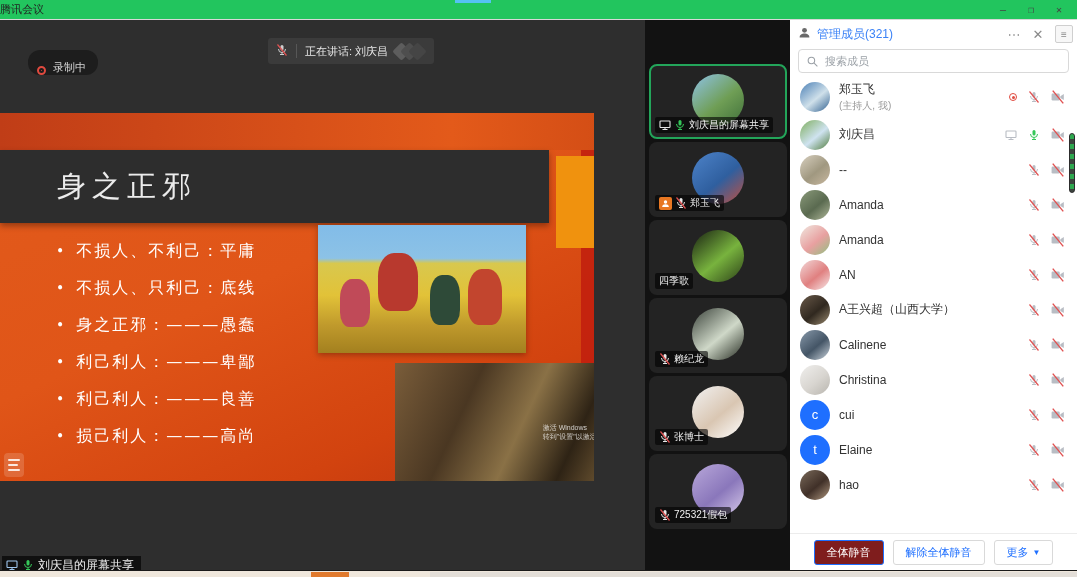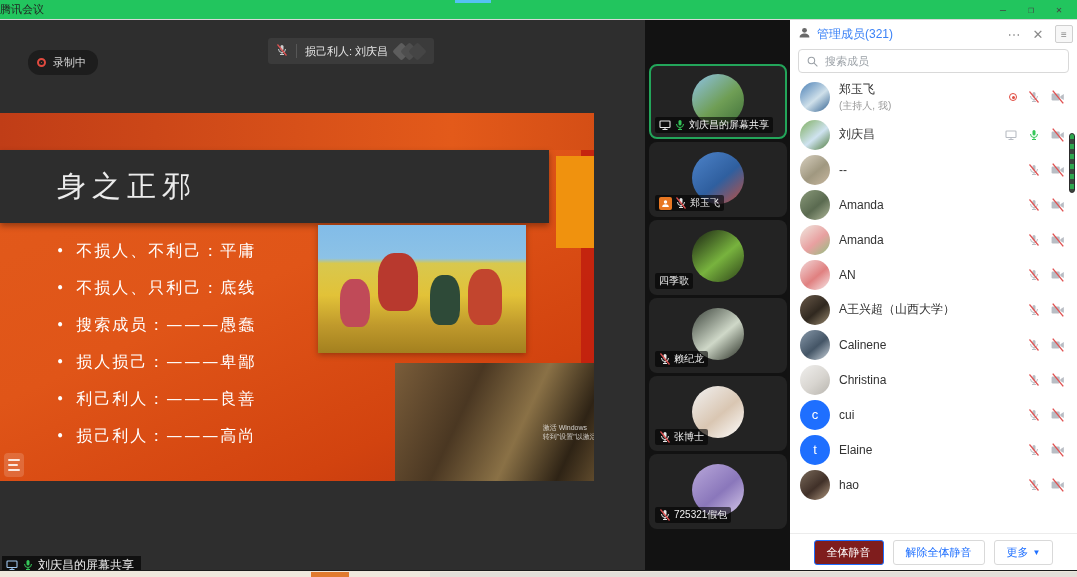--- a/index.html
+++ b/index.html
@@ -10,21 +10,21 @@
   
   .titlebar { position:absolute; top:0; left:0; width:1077px; height:20px; background:#22c55e; border-bottom:1px solid #d8d8d8; display:flex; align-items:center; justify-content:flex-start; z-index:40;font-family:Liberation Mono, monospace; }
   .titlebar-accent { position:absolute; top:0; left:455px; width:36px; height:3px; background:#55c2f2; }
   .win-title { font-size:11px; color:#222; }
   .win-ctrls { position:absolute; right:4px; top:0; height:20px; display:flex; align-items:center; gap:0; }
   .win-btn { width:28px; height:20px; display:flex; align-items:center; justify-content:center; font-size:10px; color:#444; cursor:default; }
 
   
   .main { position:absolute; left:0; top:20px; width:645px; height:557px; background:#2e2e2e; }
 
-  .recording-badge { position:absolute; left:28px; top:30px; height:25px; background:#1d1d1d; border-radius:12px; display:flex; align-items:center; gap:7px; padding:0 12px 0 9px; z-index:5; }
+  .recording-badge { position:absolute; left:28px; top:30px; height:25px; background:#1d1d1d; border-radius:12px; display:flex; align-items:flex-end; gap:7px; padding:0 12px 0 9px; z-index:5; }
   .rec-dot { width:9px; height:9px; border-radius:50%; border:2px solid #e04a3f; padding:2px; background:#e04a3f; background-clip:content-box; }
   .recording-badge span.txt { font-size:11px; color:#d6d6d6; }
 
   .speaking { position:absolute; left:268px; top:18px; height:26px; background:#3b3b3b; border-radius:3px; display:flex; align-items:center; padding:0 10px 0 8px; gap:8px; z-index:5; }
   .speaking .divider { width:1px; height:14px; background:#575757; }
   .speaking .txt { font-size:11px; color:#e8e8e8; white-space:nowrap; }
   .diamonds { display:flex; margin-left:4px; }
   .diamonds i { width:13px; height:13px; transform:rotate(45deg); border-radius:2px; margin-left:-5px; }
   .diamonds i:nth-child(1){ background:#5d5d5d; }
   .diamonds i:nth-child(2){ background:#4e4e4e; }
@@ -121,40 +121,40 @@
 
     <div class="speaking">
       <span id="speaking-mic"><svg viewBox="0 0 24 24" width="12" height="12">
             <rect x="9" y="2" width="6" height="11" rx="3" fill="#cfcfcf"></rect>
             <path d="M5 10a7 7 0 0 0 14 0" fill="none" stroke="#cfcfcf" stroke-width="2"></path>
             <line x1="12" y1="17" x2="12" y2="21" stroke="#cfcfcf" stroke-width="2"></line>
             <line x1="8" y1="21" x2="16" y2="21" stroke="#cfcfcf" stroke-width="2"></line>
             <line x1="3" y1="1" x2="21" y2="23" stroke="#e05252" stroke-width="2.4"></line>
           </svg></span>
       <span class="divider"></span>
-      <span class="txt">损己利人: 刘庆昌</span>
+      <span class="txt">正在讲话: 刘庆昌</span>
       <span class="diamonds">
           <i></i>
           <i></i>
           <i></i>
         </span>
     </div>
 
     <div class="slide">
       <div class="slide-topband"></div>
       <div class="slide-redstrip"></div>
       <div class="slide-titleblock">
         <span class="slide-title">身之正邪</span>
       </div>
       <div class="slide-accent"></div>
       <ul class="bullets" id="bullets">
           <li>不损人、不利己：平庸</li>
           <li>不损人、只利己：底线</li>
-          <li>搜索成员：———愚蠢</li>
-          <li>损人损己：———卑鄙</li>
+          <li>身之正邪：———愚蠢</li>
+          <li>利己利人：———卑鄙</li>
           <li>利己利人：———良善</li>
           <li>损己利人：———高尚</li>
         </ul>
       <div class="photo1">
         <i class="fig f1"></i>
           <i class="fig f2"></i>
           <i class="fig f3"></i>
           <i class="fig f4"></i>
       </div>
       <div class="photo2">

